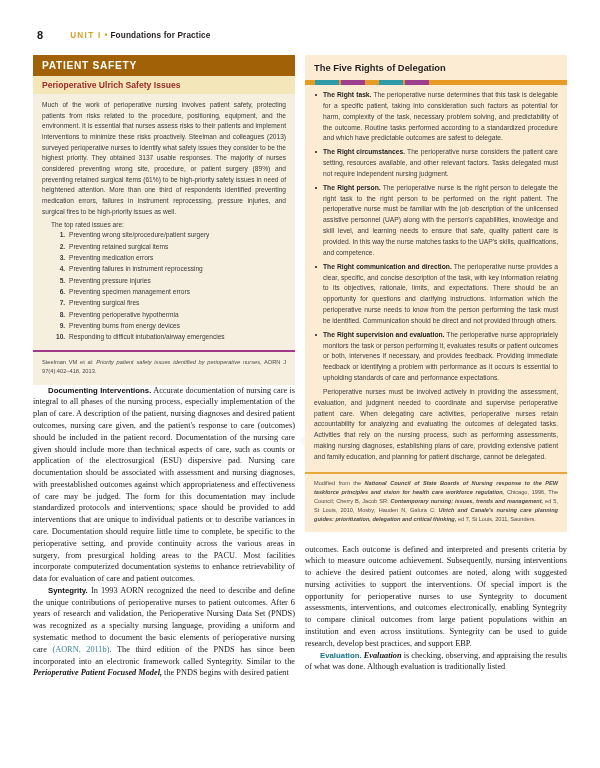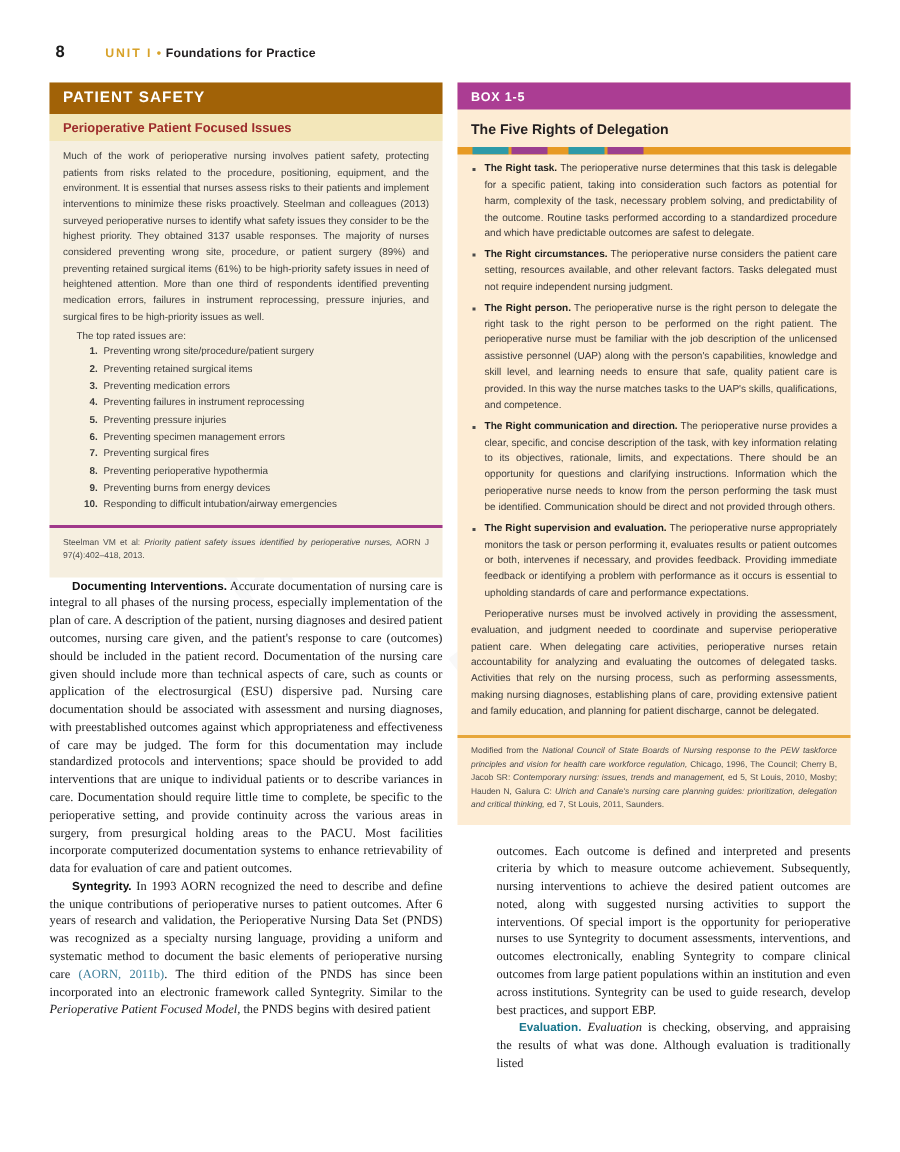--- a/index.html
+++ b/index.html
@@ -166,21 +166,21 @@
     font-size: 7.8px;
     color: #111111;
   }
   .runin-teal {
     font-family: Liberation Sans, sans-serif;
     font-weight: bold;
     font-size: 7.8px;
     color: #17748a;
   }
   .cite-link { color: #3c7f9b; }
-  .ital { font-style: italic; }
+  .ital { font-style: italic; font-weight: bold; }
 
   
   .box15 {
     width: 262px;
     background: #fdecd4;
     box-sizing: border-box;
   }
   .box15-head {
     background: #ab3d93;
     color: #ffffff;
@@ -304,21 +304,21 @@
 
   <div class="runhead">
     <span class="folio">8</span>
     <span class="runhead-text"><span class="unit-label">UNIT I</span><span class="runhead-dot">•</span><span class="runhead-title">Foundations for Practice</span></span>
   </div>
 
   <div class="col-left">
 
     <div class="ps-box">
       <div class="ps-head">PATIENT SAFETY</div>
-      <div class="ps-sub">Perioperative Patient Focused Issues</div>
+      <div class="ps-sub">Perioperative Ulrich Safety Issues</div>
       <div class="ps-body">Much of the work of perioperative nursing involves patient safety, protecting patients from risks related to the procedure, positioning, equipment, and the environment. It is essential that nurses assess risks to their patients and implement interventions to minimize these risks proactively. Steelman and colleagues (2013) surveyed perioperative nurses to identify what safety issues they consider to be the highest priority. They obtained 3137 usable responses. The majority of nurses considered preventing wrong site, procedure, or patient surgery (89%) and preventing retained surgical items (61%) to be high-priority safety issues in need of heightened attention. More than one third of respondents identified preventing medication errors, failures in instrument reprocessing, pressure injuries, and surgical fires to be high-priority issues as well.</div>
       <div class="ps-introline">The top rated issues are:</div>
       <ol class="ps-list">
         <li>Preventing wrong site/procedure/patient surgery</li>
         <li>Preventing retained surgical items</li>
         <li>Preventing medication errors</li>
         <li>Preventing failures in instrument reprocessing</li>
         <li>Preventing pressure injuries</li>
         <li>Preventing specimen management errors</li>
         <li>Preventing surgical fires</li>
@@ -332,21 +332,20 @@
 
     <div class="bodytext">
       <p><span class="runin">Documenting Interventions.</span><span> Accurate documentation of nursing care is integral to all phases of the nursing process, especially implementation of the plan of care. A description of the patient, nursing diagnoses and desired patient outcomes, nursing care given, and the patient's response to care (outcomes) should be included in the patient record. Documentation of the nursing care given should include more than technical aspects of care, such as counts or application of the electrosurgical (ESU) dispersive pad. Nursing care documentation should be associated with assessment and nursing diagnoses, with preestablished outcomes against which appropriateness and effectiveness of care may be judged. The form for this documentation may include standardized protocols and interventions; space should be provided to add interventions that are unique to individual patients or to describe variances in care. Documentation should require little time to complete, be specific to the perioperative setting, and provide continuity across the various areas in surgery, from presurgical holding areas to the PACU. Most facilities incorporate computerized documentation systems to enhance retrievability of data for evaluation of care and patient outcomes.</span></p>
       <p><span class="runin">Syntegrity.</span><span> In 1993 AORN recognized the need to describe and define the unique contributions of perioperative nurses to patient outcomes. After 6 years of research and validation, the Perioperative Nursing Data Set (PNDS) was recognized as a specialty nursing language, providing a uniform and systematic method to document the basic elements of perioperative nursing care </span><span class="cite-link">(AORN, 2011b)</span><span>. The third edition of the PNDS has since been incorporated into an electronic framework called Syntegrity. Similar to the </span><span class="ital">Perioperative Patient Focused Model,</span><span> the PNDS begins with desired patient</span></p>
     </div>
   </div>
 
   <div class="col-right">
 
     <div class="box15">
-      <div class="box15-head">BOX 1-5</div>
       <div class="box15-title">The Five Rights of Delegation</div>
       <div class="deco-bar">
         <span class="deco-seg" style="left:10px;width:24px;background:#2e9aa8;"></span>
         <span class="deco-seg" style="left:36px;width:24px;background:#9c3f8f;"></span>
         <span class="deco-seg" style="left:74px;width:24px;background:#2e9aa8;"></span>
         <span class="deco-seg" style="left:100px;width:24px;background:#9c3f8f;"></span>
       </div>
       <div class="box15-body">
         <ul class="rights">
           <li><span class="right-term">The Right task.</span><span> The perioperative nurse determines that this task is delegable for a specific patient, taking into consideration such factors as potential for harm, complexity of the task, necessary problem solving, and predictability of the outcome. Routine tasks performed according to a standardized procedure and which have predictable outcomes are safest to delegate.</span></li>
@@ -354,19 +353,19 @@
           <li><span class="right-term">The Right person.</span><span> The perioperative nurse is the right person to delegate the right task to the right person to be performed on the right patient. The perioperative nurse must be familiar with the job description of the unlicensed assistive personnel (UAP) along with the person's capabilities, knowledge and skill level, and learning needs to ensure that safe, quality patient care is provided. In this way the nurse matches tasks to the UAP's skills, qualifications, and competence.</span></li>
           <li><span class="right-term">The Right communication and direction.</span><span> The perioperative nurse provides a clear, specific, and concise description of the task, with key information relating to its objectives, rationale, limits, and expectations. There should be an opportunity for questions and clarifying instructions. Information which the perioperative nurse needs to know from the person performing the task must be identified. Communication should be direct and not provided through others.</span></li>
           <li><span class="right-term">The Right supervision and evaluation.</span><span> The perioperative nurse appropriately monitors the task or person performing it, evaluates results or patient outcomes or both, intervenes if necessary, and provides feedback. Providing immediate feedback or identifying a problem with performance as it occurs is essential to upholding standards of care and performance expectations.</span></li>
         </ul>
         <div class="box15-closing">Perioperative nurses must be involved actively in providing the assessment, evaluation, and judgment needed to coordinate and supervise perioperative patient care. When delegating care activities, perioperative nurses retain accountability for analyzing and evaluating the outcomes of delegated tasks. Activities that rely on the nursing process, such as performing assessments, making nursing diagnoses, establishing plans of care, providing extensive patient and family education, and planning for patient discharge, cannot be delegated.</div>
       </div>
       <div class="box15-rule"></div>
       <div class="box15-source"><span>Modified from the </span><span class="ital">National Council of State Boards of Nursing response to the PEW taskforce principles and vision for health care workforce regulation,</span><span> Chicago, 1996, The Council; Cherry B, Jacob SR: </span><span class="ital">Contemporary nursing: issues, trends and management,</span><span> ed 5, St Louis, 2010, Mosby; Hauden N, Galura C: </span><span class="ital">Ulrich and Canale's nursing care planning guides: prioritization, delegation and critical thinking,</span><span> ed 7, St Louis, 2011, Saunders.</span></div>
     </div>
 
-    <div class="bodytext" style="margin-top:12px;margin-left:26px;">
+    <div class="bodytext" style="margin-top:12px;">
       <p class="nonindent">outcomes. Each outcome is defined and interpreted and presents criteria by which to measure outcome achievement. Subsequently, nursing interventions to achieve the desired patient outcomes are noted, along with suggested nursing activities to support the interventions. Of special import is the opportunity for perioperative nurses to use Syntegrity to document assessments, interventions, and outcomes electronically, enabling Syntegrity to compare clinical outcomes from large patient populations within an institution and even across institutions. Syntegrity can be used to guide research, develop best practices, and support EBP.</p>
       <p><span class="runin-teal">Evaluation.</span><span class="ital"> Evaluation</span><span> is checking, observing, and appraising the results of what was done. Although evaluation is traditionally listed</span></p>
     </div>
   </div>
 
 </div>
 
 </body></html>

